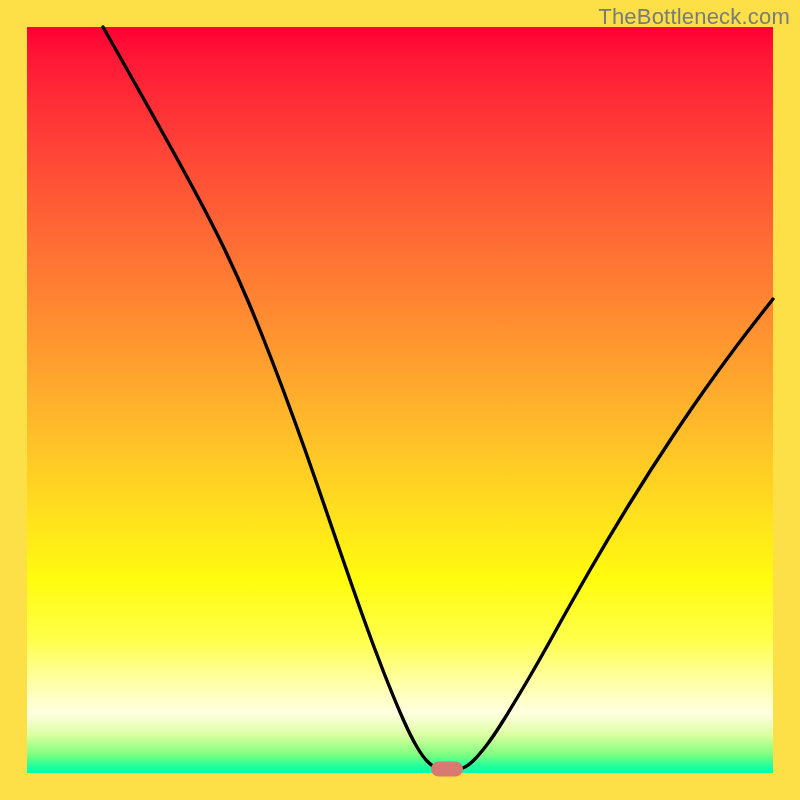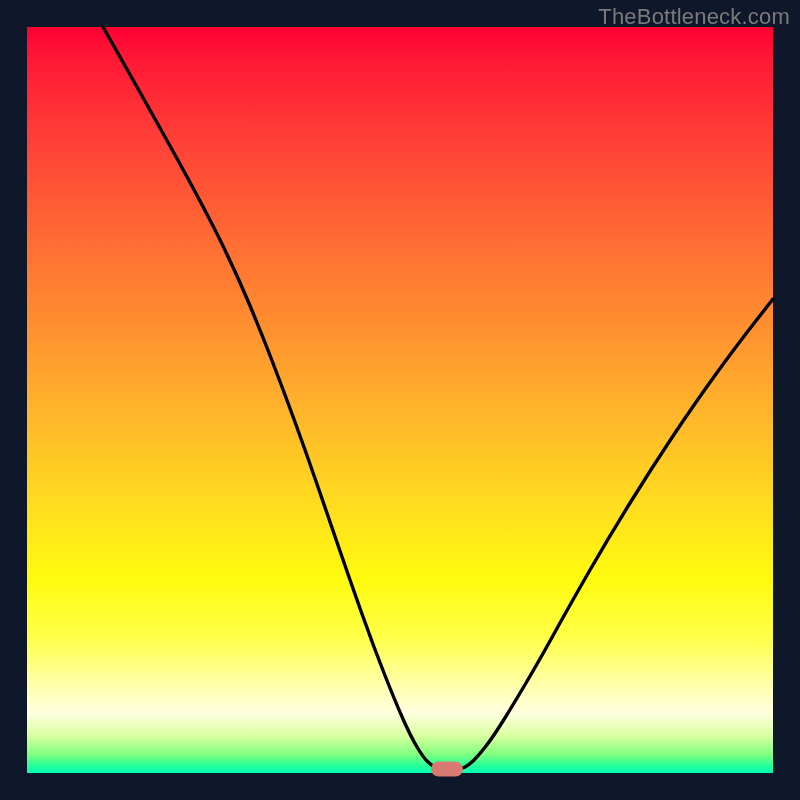--- a/index.html
+++ b/index.html
@@ -8,21 +8,21 @@
     width: 800px;
     height: 800px;
     overflow: hidden;
     background: #000;
     font-family: Arial, Helvetica, sans-serif;
   }
   .frame {
     position: relative;
     width: 800px;
     height: 800px;
-    background: #0f172a;
+    background: #fde047;
   }
   .plot-area {
     position: absolute;
     left: 27px;
     top: 27px;
     width: 746px;
     height: 746px;
     
     background: linear-gradient(
       to bottom,

